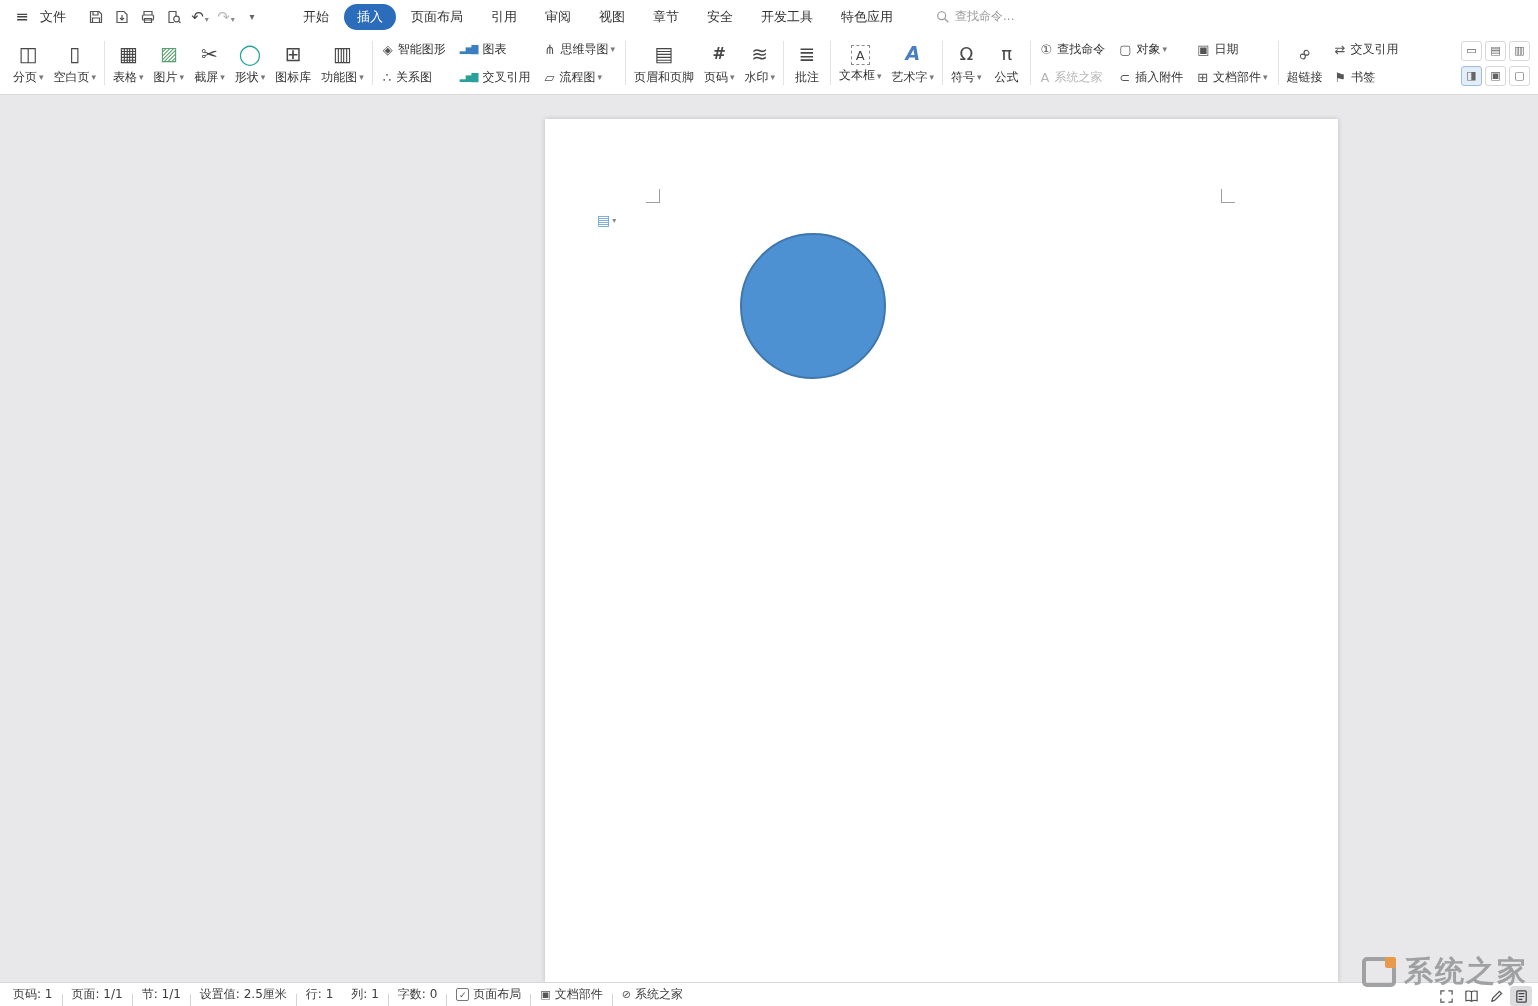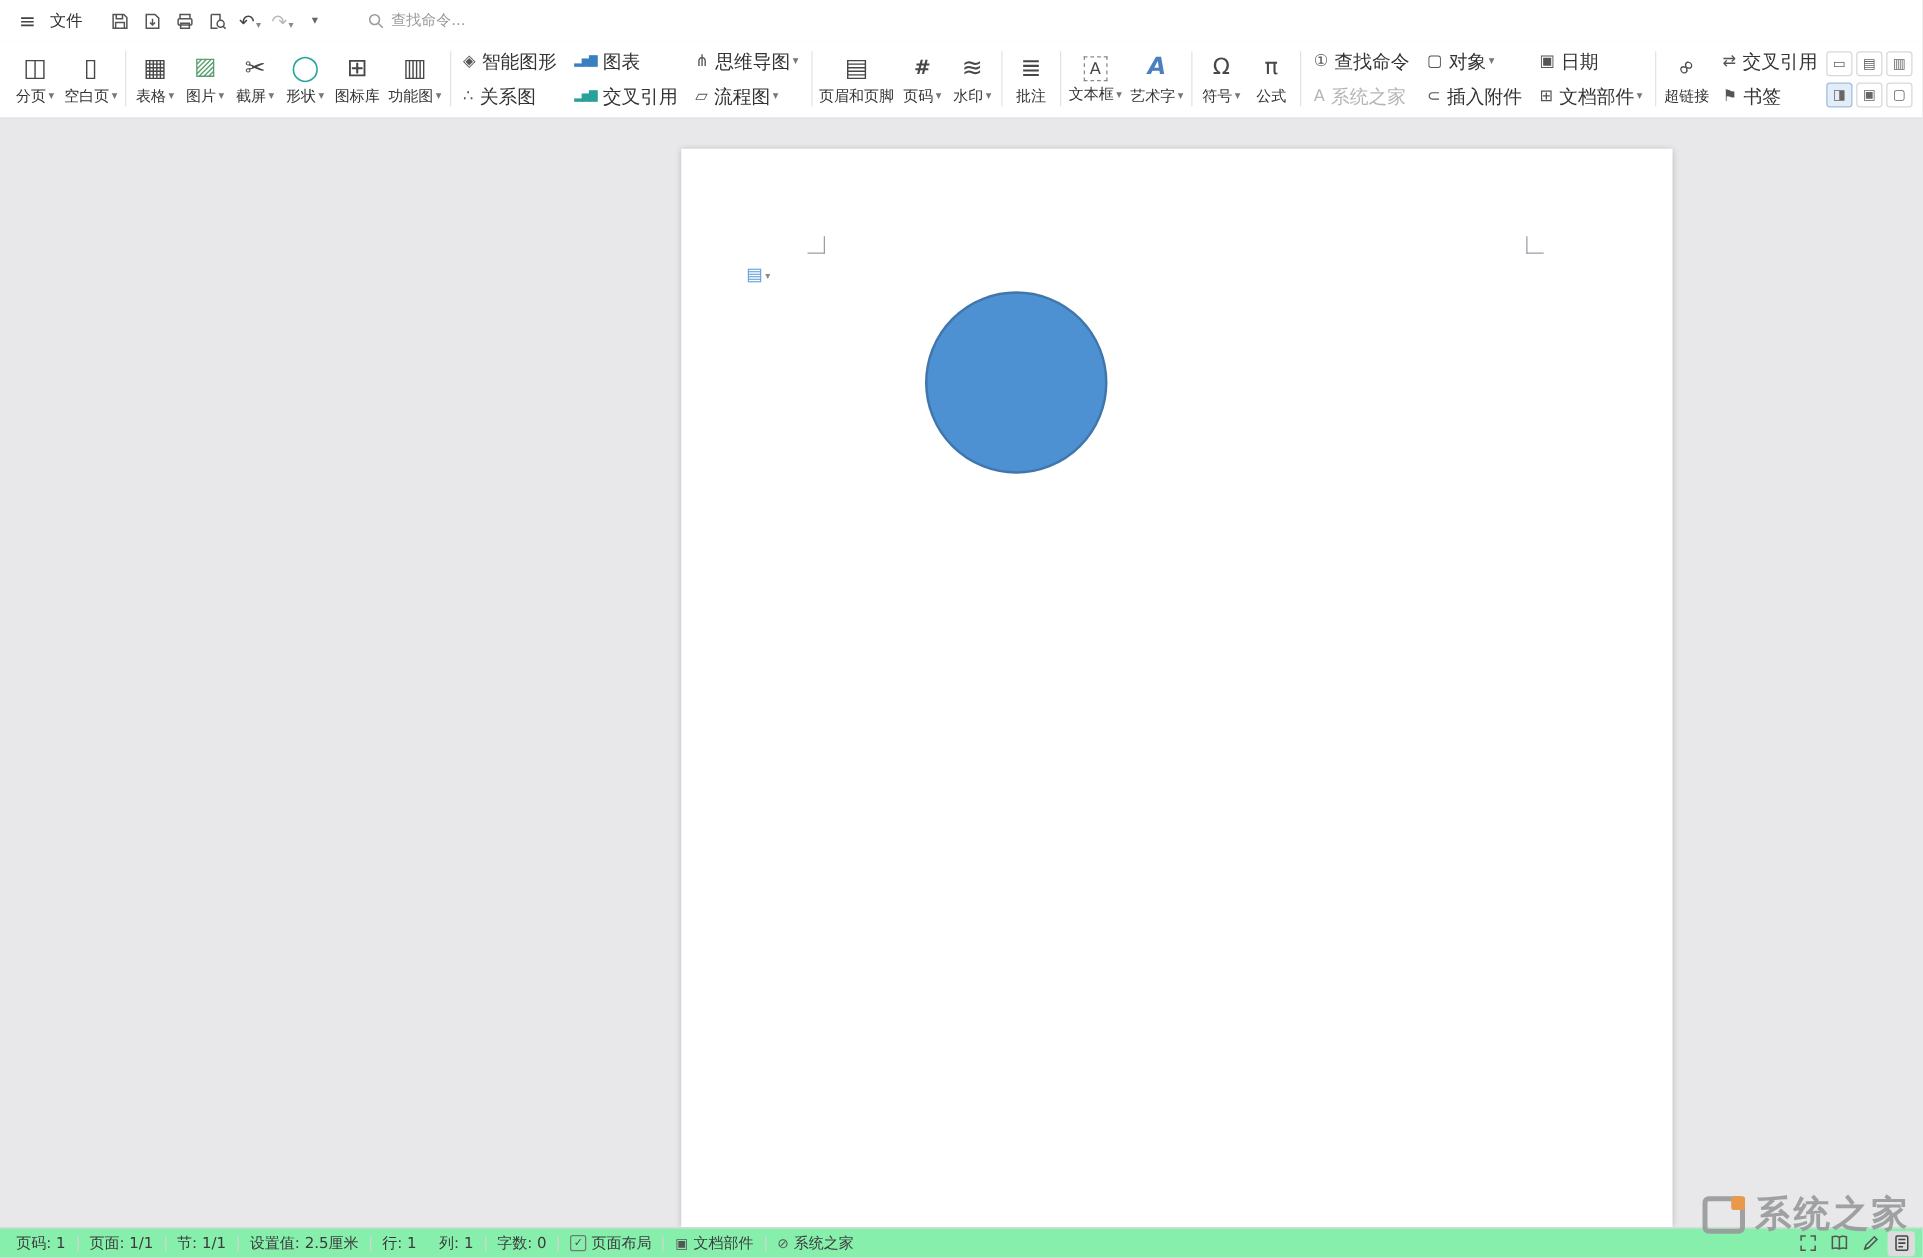--- a/index.html
+++ b/index.html
@@ -32,21 +32,21 @@
   .ric.art { font-style:italic; font-weight:bold; color:#4a7fc0; font-size:19px; }
   .ric.link { transform:rotate(-45deg); font-size:17px; }
   .ric.hash { font-size:16px; font-weight:bold; }
   .rlb { font-size:12px; color:#333; display:inline-flex; align-items:center; white-space:nowrap; }
   .caret::after { content:"▾"; font-size:9px; color:#777; margin-left:2px; }
   .rstack { display:flex; flex-direction:column; justify-content:center; gap:5px; padding:0 2px; }
   .sbtn { display:flex; align-items:center; gap:5px; height:23px; padding:0 5px; border-radius:3px; cursor:pointer; white-space:nowrap; }
   .sic { font-size:13px; color:#555; display:inline-flex; align-items:center; line-height:1; }
   .sic.bars { font-size:9px; letter-spacing:-1px; color:#3a7fc2; }
   .sic.bars2 { font-size:9px; letter-spacing:-1px; color:#2aa198; }
-  .slb { font-size:15px; color:#333; display:inline-flex; align-items:center; }
+  .slb { font-size:12px; color:#333; display:inline-flex; align-items:center; }
   .sbtn.disabled .sic,.sbtn.disabled .slb { color:#b5b5b5; }
   .rsep { width:1px; background:#e3e3e3; margin:6px 3px; }
   .rtoggles { margin-left:auto; display:flex; flex-direction:column; justify-content:center; gap:5px; padding-right:2px; }
   .trow { display:flex; gap:3px; }
   .tgl { width:21px; height:20px; border:1px solid #d7d7d7; border-radius:3px; display:inline-flex; align-items:center; justify-content:center; font-size:11px; color:#666; cursor:pointer; background:#fff; }
   .tgl.active { background:#e3edf8; border-color:#9dbde0; }
 
   
   .docarea { position:relative; height:887px; background:#e8e8ea; overflow:hidden; }
   .page { position:absolute; left:545px; top:24px; width:793px; bottom:0; background:#fff; box-shadow:0 0 5px rgba(0,0,0,.18); }
@@ -58,21 +58,21 @@
   .page-tool .pt-caret { font-size:8px; color:#888; }
   .shape-circle { position:absolute; left:195px; top:114px; width:146px; height:146px; border-radius:50%; background:#4e91d3; border:2px solid #3f77ad; cursor:move; }
 
   
   .watermark { position:absolute; right:10px; bottom:14px; display:flex; align-items:center; gap:8px; z-index:40; opacity:.9; pointer-events:none; }
   .wm-logo { position:relative; width:34px; height:30px; border:4px solid #97999b; border-radius:5px; display:inline-block; }
   .wm-logo::after { content:""; position:absolute; width:11px; height:11px; background:#e8913a; right:-4px; top:-4px; border-radius:2px; }
   .wm-text { font-size:29px; font-weight:bold; color:#97999b; letter-spacing:2px; white-space:nowrap; }
 
   
-  .statusbar { position:absolute; left:0; right:0; bottom:0; height:24px; background:#86efac; border-top:1px solid #d8d8d8; display:flex; align-items:center; font-size:12px; color:#3c3c3c; padding:0 4px; z-index:30; }
+  .statusbar { position:absolute; left:0; right:0; bottom:0; height:24px; background:#ffffff; border-top:1px solid #d8d8d8; display:flex; align-items:flex-end; font-size:12px; color:#3c3c3c; padding:0 4px; z-index:30; }
   .st-item { padding:0 9px; display:flex; align-items:center; gap:4px; height:100%; cursor:default; white-space:nowrap; }
   .st-item.clickable { cursor:pointer; }
   .st-sep { width:1px; height:12px; background:#d4d4d4; }
   .st-ic { font-size:11px; color:#555; display:inline-flex; align-items:center; }
   .st-ic.boxcheck { width:13px; height:13px; border:1px solid #777; border-radius:2px; font-size:9px; justify-content:center; }
   .st-right { margin-left:auto; display:flex; align-items:center; gap:3px; padding-right:2px; }
   .st-btn { width:22px; height:20px; display:inline-flex; align-items:center; justify-content:center; border-radius:3px; cursor:pointer; }
   .st-btn.active { background:#dcdcde; }
   .st-btn svg { display:block; }
 </style>
@@ -116,20 +116,32 @@
         <i style="font-style:normal">↶</i>
         <i class="tiny-caret" style="font-style:normal"></i>
       </span>
     <span class="mb-ic redo-wrap disabled-ic">
         <i style="font-style:normal">↷</i>
         <i class="tiny-caret" style="font-style:normal"></i>
       </span>
     <span class="mb-ic" style="font-size:10px;color:#666">▾</span>
   </div>
 
+  <nav class="tabs">
+    <span class="tab">开始</span>
+    <span class="tab active">插入</span>
+    <span class="tab">页面布局</span>
+    <span class="tab">引用</span>
+    <span class="tab">审阅</span>
+    <span class="tab">视图</span>
+    <span class="tab">章节</span>
+    <span class="tab">安全</span>
+    <span class="tab">开发工具</span>
+    <span class="tab">特色应用</span>
+  </nav>
 
   <div class="cmd-search">
     <svg width="14" height="14" viewBox="0 0 16 16" fill="none" stroke="#9b9b9b" stroke-width="1.4">
         <circle cx="6.5" cy="6.5" r="4.5"></circle>
         <path d="M10 10l4 4"></path>
       </svg>
     <span>查找命令...</span>
   </div>
 </div>
 

